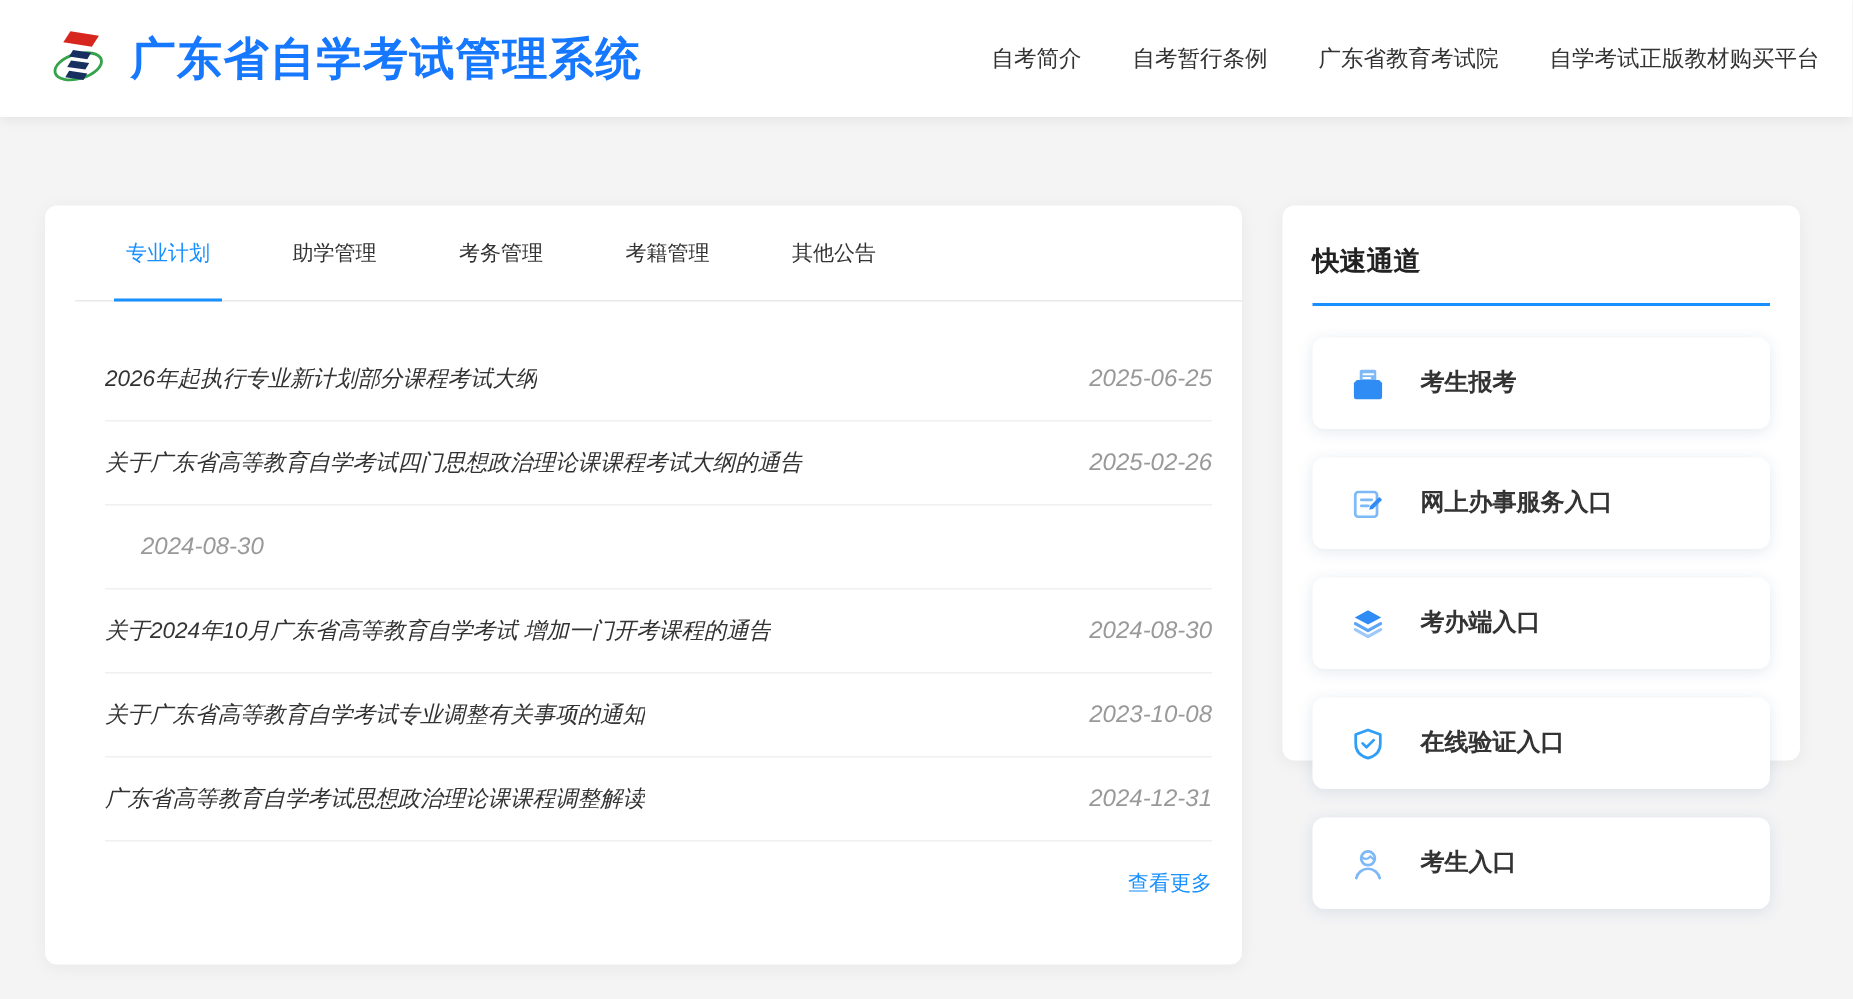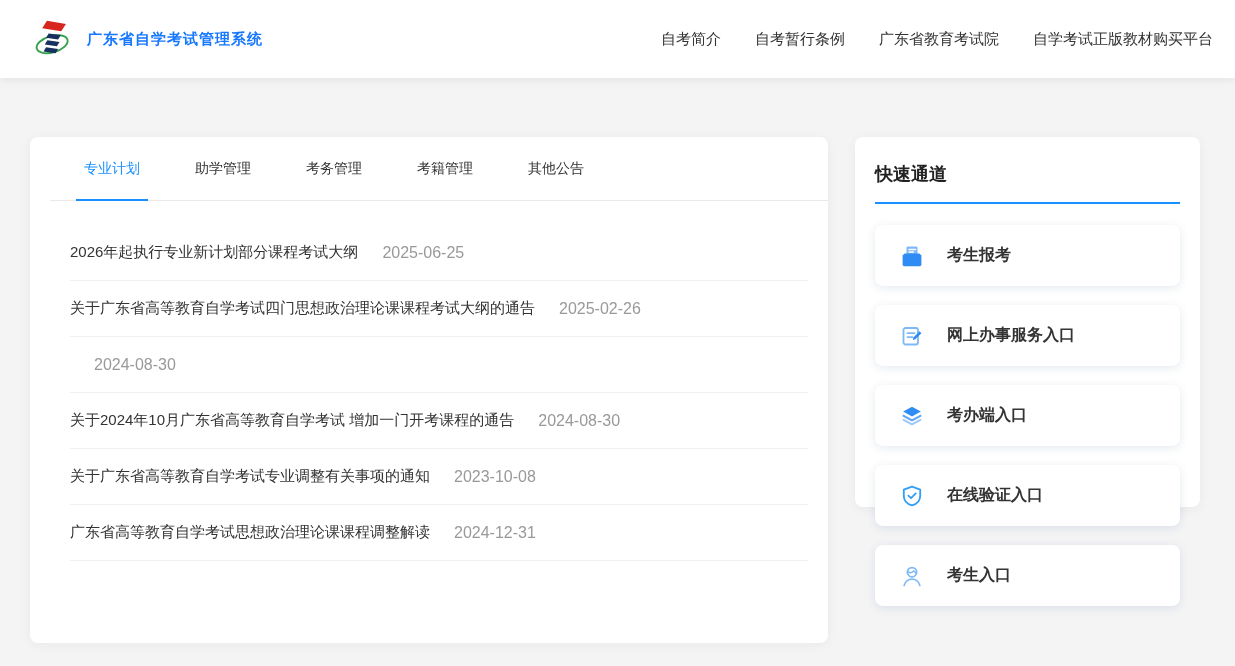--- a/index.html
+++ b/index.html
@@ -16,38 +16,38 @@
     color:#333;
   }
   
   .app-header{
     height:78px;background:#fff;display:flex;align-items:center;
     padding:0 22px 0 34px;position:relative;z-index:2;
     box-shadow:0 2px 8px rgba(0,0,0,.07);
   }
   .brand{display:flex;align-items:center;gap:15px;}
   .logo{width:38px;height:44px;display:flex;align-items:center;}
-  .app-title{font-size:15px;font-weight:bold;color:var(--brand);margin:0;letter-spacing:1px;}
+  .app-title{font-size:30px;font-weight:bold;color:var(--brand);margin:0;letter-spacing:1px;}
   .top-nav{margin-left:auto;display:flex;gap:34px;align-items:center;}
   .nav-link{font-size:15px;color:#333;text-decoration:none;cursor:pointer;white-space:nowrap;}
   
   .main{display:flex;gap:27px;padding:59px 30px 0 30px;align-items:flex-start;}
   .card{background:#fff;border-radius:8px;box-shadow:0 2px 12px rgba(0,0,0,.05);padding-left:20px;}
   
   .notice-card{width:798px;height:506px;display:flex;flex-direction:column;}
   .tabs{display:flex;gap:47px;padding:0 30px;height:64px;align-items:stretch;
         border-bottom:1px solid #e9e9e9;flex-shrink:0;}
   .tab{display:flex;align-items:center;font-size:14px;color:#333;cursor:pointer;
        position:relative;padding:0 4px;}
   .tab.active{color:var(--accent);}
   .tab.active::after{content:"";position:absolute;left:-4px;right:-4px;bottom:-1px;
        height:2px;background:var(--accent);}
   .notice-list{list-style:none;margin:24px 20px 0 20px;padding:0;}
-  .notice-row{height:56px;display:flex;align-items:center;justify-content:flex-start;
-       border-bottom:1px solid #f0f0f0;cursor:pointer;}
+  .notice-row{height:56px;display:flex;align-items:center;justify-content:space-between;
+       border-bottom:1px solid #f0f0f0;cursor:pointer;font-style:italic;}
   .n-title{font-size:15px;color:#333;white-space:nowrap;overflow:hidden;text-overflow:ellipsis;}
   .n-date{font-size:16px;color:#999;margin-left:24px;flex-shrink:0;}
   .more-row{display:flex;justify-content:flex-end;padding:19px 20px 0 0;}
   .more-link{font-size:14px;color:var(--accent);text-decoration:none;cursor:pointer;}
   
   .quick-card{width:345px;height:370px;padding:0 20px;}
   .quick-title{font-size:18px;font-weight:bold;color:#222;margin:0;
        padding:25px 0 16px 0;border-bottom:2px solid var(--accent);}
   .quick-list{margin-top:21px;display:flex;flex-direction:column;gap:19px;}
   .quick-item{height:61px;border-radius:8px;background:#fff;cursor:pointer;
@@ -107,20 +107,23 @@
   </li>
         <li class="notice-row">
     <span class="n-title">关于广东省高等教育自学考试专业调整有关事项的通知</span>
     <span class="n-date">2023-10-08</span>
   </li>
         <li class="notice-row">
     <span class="n-title">广东省高等教育自学考试思想政治理论课课程调整解读</span>
     <span class="n-date">2024-12-31</span>
   </li>
       </ul>
+    <div class="more-row">
+      <a class="more-link">查看更多</a>
+    </div>
   </section>
 
   <aside class="card quick-card">
     <h2 class="quick-title">快速通道</h2>
     <div class="quick-list" id="quick-list">
         <div class="quick-item">
     <span class="q-icon">
             <svg viewBox="0 0 24 24" width="24" height="24">
               <rect x="6.5" y="2.5" width="11" height="9" rx="1.2" fill="#7db8f7"></rect>
               <path d="M9 5.5h6.5M9 8h4.5" stroke="#fff" stroke-width="1.4" stroke-linecap="round" fill="none"></path>

